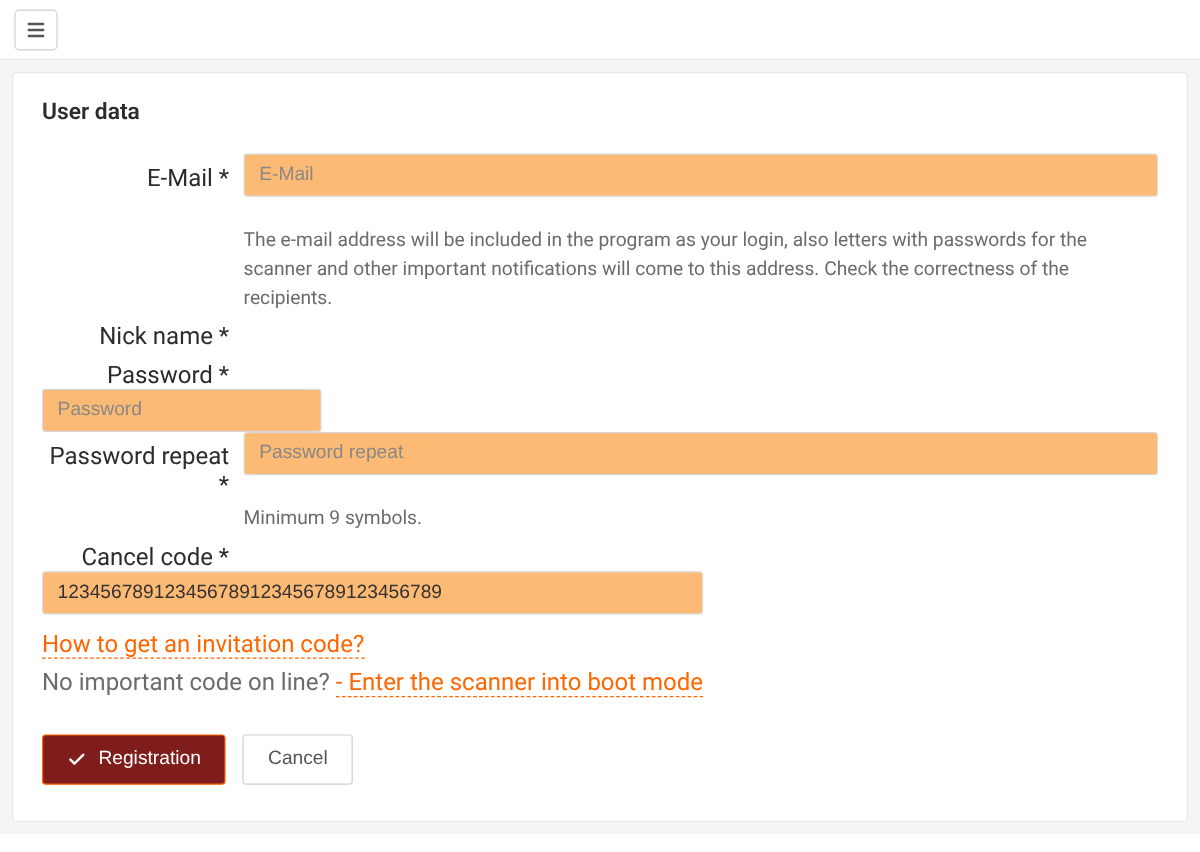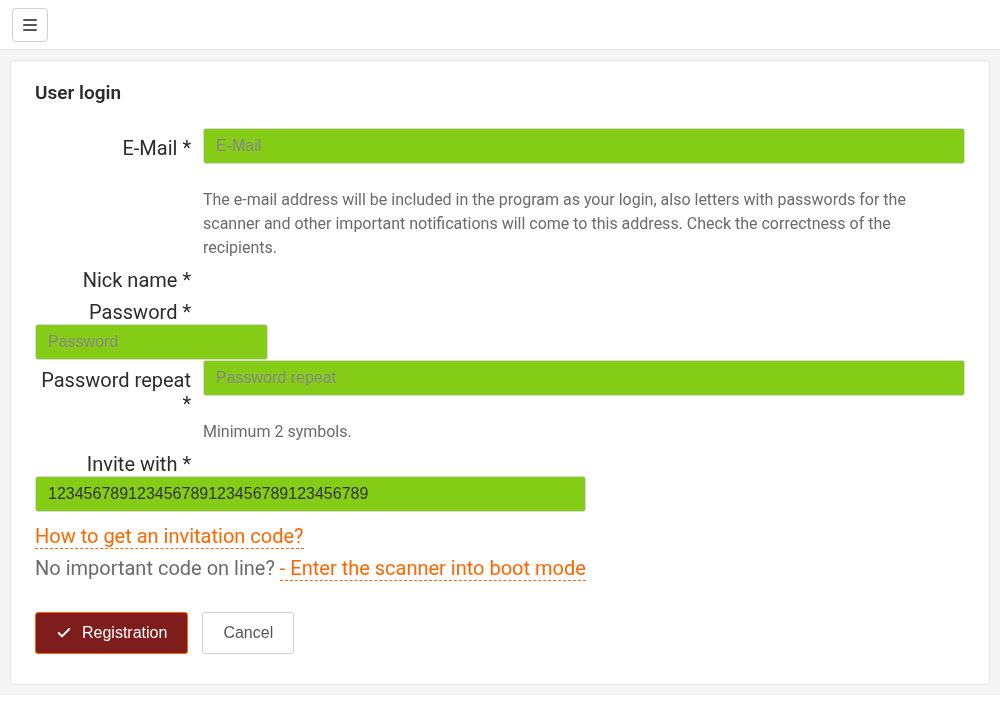--- a/index.html
+++ b/index.html
@@ -82,21 +82,21 @@
       flex: 1;
     }
     .text-input {
       width: 100%;
       height: 36px;
       border: 1px solid #d9d9d9;
       border-radius: 3px;
       padding: 0 12px;
       font-size: 16px;
       color: #333;
-      background: #84cc16;
+      background: #fdba74;
     }
     .text-input::placeholder {
       color: #888;
       font-weight: 500;
     }
     .help-text {
       font-size: 16px;
       color: #6b6b6b;
       margin-top: 24px;
       line-height: 1.5;
@@ -162,21 +162,21 @@
     <span class="hamburger-lines">
       <span></span>
         <span></span>
         <span></span>
     </span>
   </button>
 </div>
 
 <div class="page-wrap">
   <div class="panel">
-    <div class="panel-title">User login</div>
+    <div class="panel-title">User data</div>
 
     <div class="form-row">
       <div class="label-col">E-Mail *</div>
       <div class="input-col">
         <input type="text" class="text-input" placeholder="E-Mail" style="">
         <div class="help-text">The e-mail address will be included in the program as your login, also letters with passwords for the scanner and other important notifications will come to this address. Check the correctness of the recipients.</div>
       </div>
     </div>
 
     <div class="form-row group-gap">
@@ -187,26 +187,26 @@
       <div class="label-col">Password *</div>
       <div class="input-col">
         <input type="password" class="text-input" placeholder="Password" style="">
       </div>
     </div>
 
     <div class="form-row tight-gap">
       <div class="label-col">Password repeat *</div>
       <div class="input-col">
         <input type="password" class="text-input" placeholder="Password repeat" style="">
-        <div class="help-text">Minimum 2 symbols.</div>
+        <div class="help-text">Minimum 9 symbols.</div>
       </div>
     </div>
 
     <div class="form-row group-gap">
-      <div class="label-col">Invite with *</div>
+      <div class="label-col">Cancel code *</div>
       <div class="input-col">
         <input type="text" class="text-input" value="123456789123456789123456789123456789" style="">
         <div class="invite-links">
           <a class="link-orange">How to get an invitation code?</a><br>
           <span class="invite-line2">No important code on line? </span><a class="link-orange">- Enter the scanner into boot mode</a>
         </div>
 
         <div class="btn-row">
           <button class="btn btn-primary">
             <svg class="check-icon-svg" viewBox="0 0 24 24" fill="none" stroke="white" stroke-width="3" stroke-linecap="round" stroke-linejoin="round">

